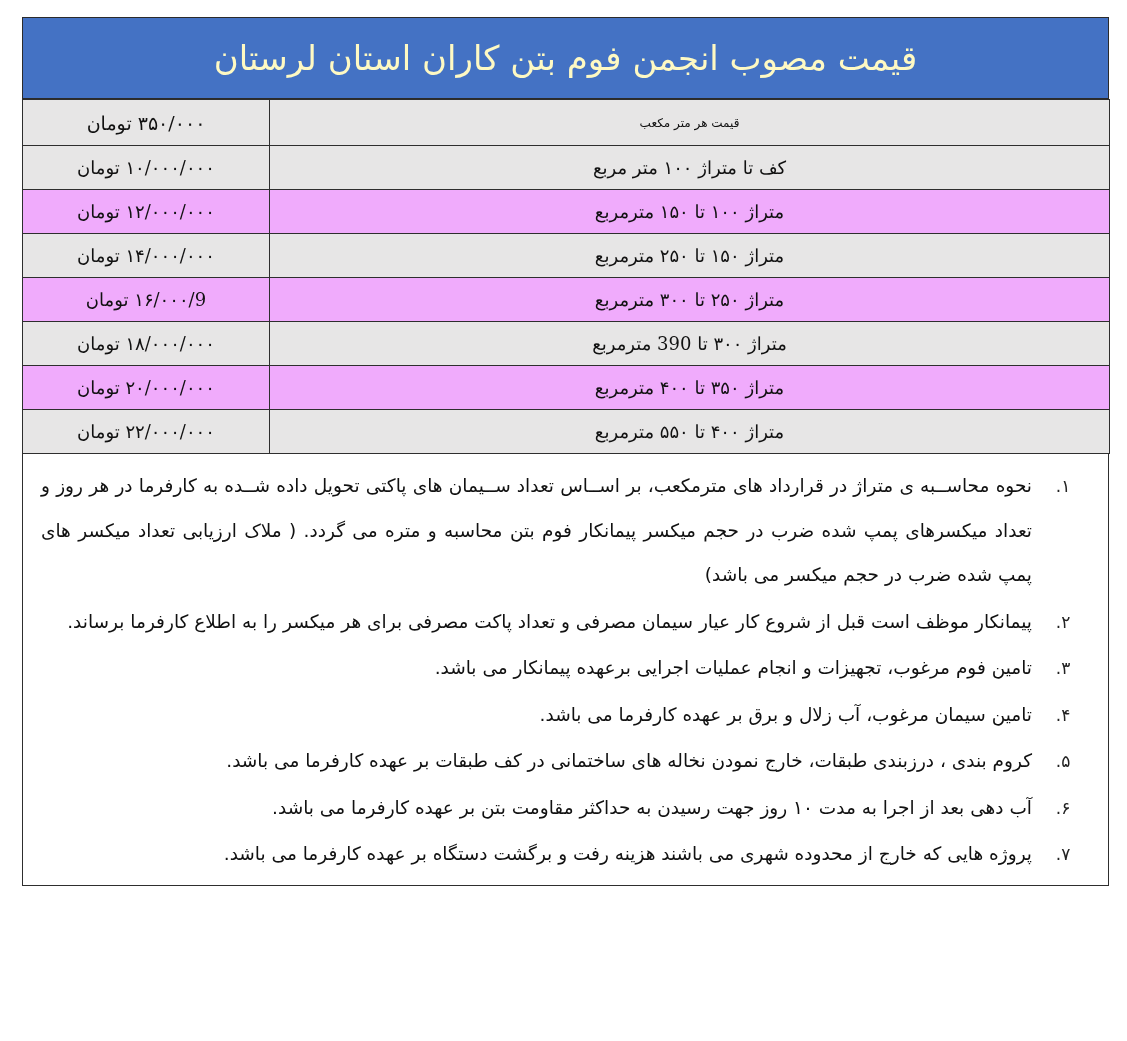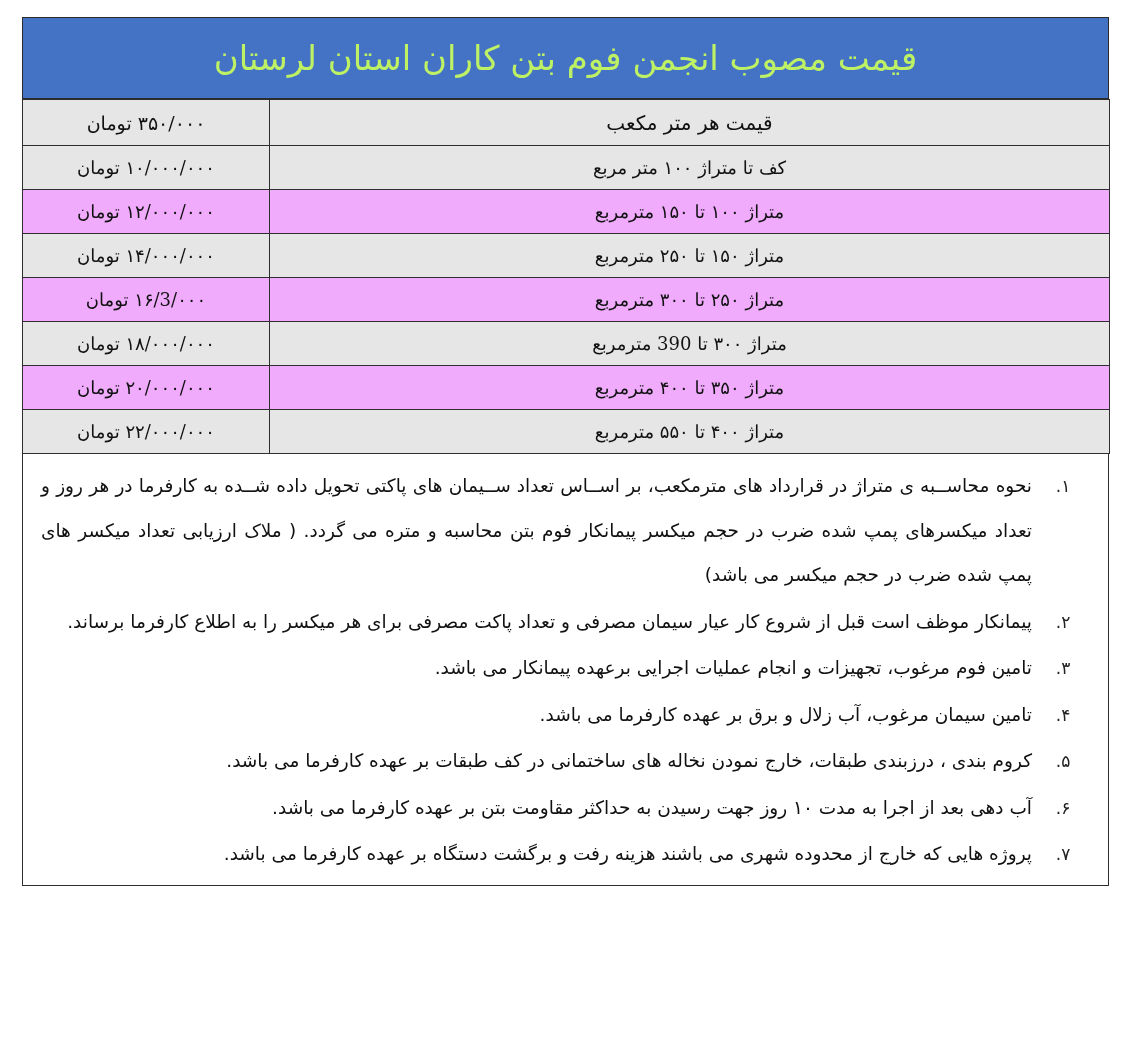--- a/index.html
+++ b/index.html
@@ -25,21 +25,21 @@
       height: 82px;
       background: #4472c4;
       border: 1px solid #2b2b2b;
       box-sizing: border-box;
       display: flex;
       align-items: center;
       justify-content: center;
       direction: rtl;
     }
     .title-text {
-      color: #bef264;
+      color: #fef9c3;
       font-family: "DejaVu Sans", sans-serif;
       font-size: 34px;
       font-weight: normal;
       letter-spacing: 0.5px;
     }
     table.price-table {
       width: 1087px;
       border-collapse: collapse;
       direction: rtl;
       table-layout: fixed;
@@ -49,21 +49,21 @@
       text-align: center;
       vertical-align: middle;
       padding: 0;
       box-sizing: border-box;
     }
     .col-label { width: 840px; }
     .col-price { width: 247px; }
     .row-gray td { background: #e7e6e6; }
     .row-peach td { background: #f0abfc; }
     .row-cubic td { height: 46px; font-size: 19px; }
-    .row-cubic .label-cell { font-size: 20px; }
+    .row-cubic .label-cell { font-size: 12px; }
     .row-heading td {
       height: 55px;
       background: #fbe4d5;
       font-size: 21px;
       font-weight: bold;
     }
     .row-range td {
       height: 44px;
       font-family: "DejaVu Serif", serif;
       font-size: 18px;
@@ -131,21 +131,21 @@
       <tr class="row-range row-peach">
         <td>متراژ ۱۰۰ تا ۱۵۰ مترمربع</td>
         <td class="price-cell">۱۲/۰۰۰/۰۰۰ تومان</td>
       </tr>
       <tr class="row-range row-gray">
         <td>متراژ ۱۵۰ تا ۲۵۰ مترمربع</td>
         <td class="price-cell">۱۴/۰۰۰/۰۰۰ تومان</td>
       </tr>
       <tr class="row-range row-peach">
         <td>متراژ ۲۵۰ تا ۳۰۰ مترمربع</td>
-        <td class="price-cell">۱۶/3/۰۰۰ تومان</td>
+        <td class="price-cell">۱۶/۰۰۰/9 تومان</td>
       </tr>
       <tr class="row-range row-gray">
         <td>متراژ ۳۰۰ تا 390 مترمربع</td>
         <td class="price-cell">۱۸/۰۰۰/۰۰۰ تومان</td>
       </tr>
       <tr class="row-range row-peach">
         <td>متراژ ۳۵۰ تا ۴۰۰ مترمربع</td>
         <td class="price-cell">۲۰/۰۰۰/۰۰۰ تومان</td>
       </tr>
       <tr class="row-range row-gray">

